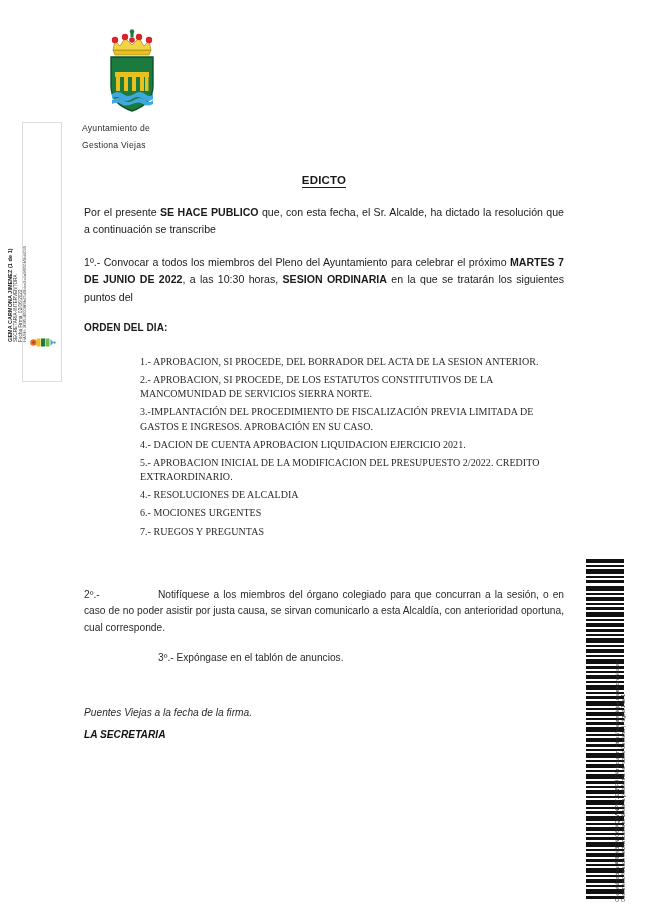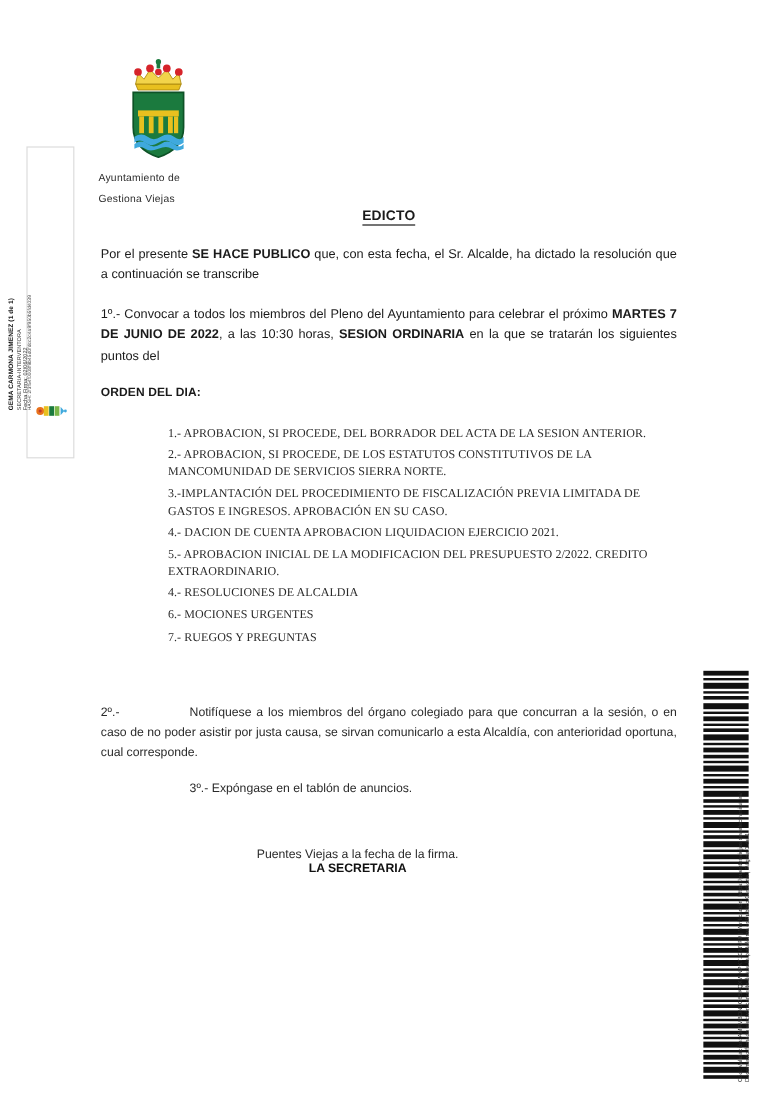--- a/index.html
+++ b/index.html
@@ -67,21 +67,21 @@
     left: 7px;
     bottom: 32px;
     width: 26px;
     height: 13px;
   }
 
   
   .crest-block {
     position: absolute;
     left: 82px;
-    top: 48px;
+    top: 28px;
     width: 230px;
   }
   .crest {
     width: 64px;
     height: 86px;
     display: block;
     margin-left: 18px;
   }
   .crest-caption {
     margin-top: 6px;
@@ -153,32 +153,32 @@
   .p3 {
     margin-top: 6px;
     padding-left: 74px;
     font-size: 10.2px;
     color: #2a2a2a;
   }
 
   
   .sig {
     margin-top: 44px;
-    text-align: center;
     padding-right: 52px;
+    font-style: italic;
   }
   .sig .place {
     font-size: 10.2px;
     color: #2a2a2a;
   }
   .sig .role {
     font-size: 10.2px;
     font-weight: bold;
     color: #111;
-    margin-top: 1px;
+    margin-top: 11px;
   }
 
   
   .barcode-block {
     position: absolute;
     left: 586px;
     top: 557px;
     width: 60px;
     height: 345px;
   }

